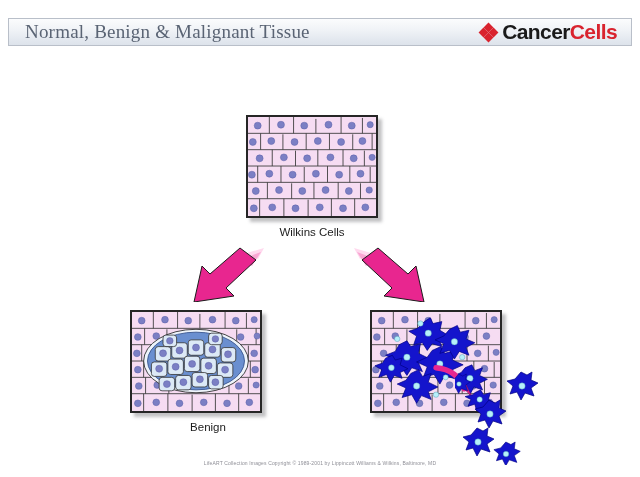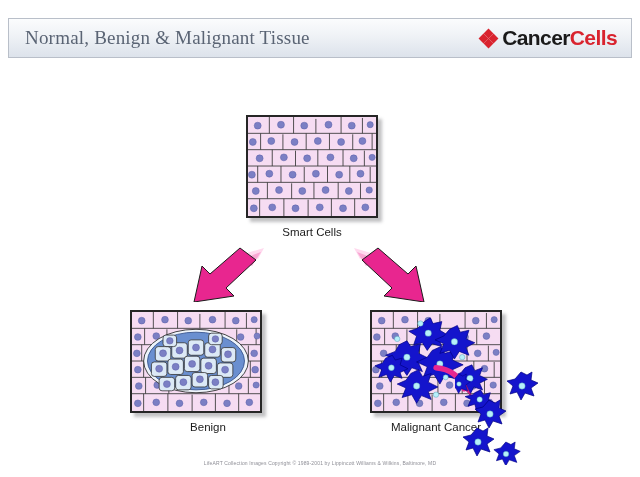--- a/index.html
+++ b/index.html
@@ -15,21 +15,21 @@
     overflow: hidden;
     font-family: "Liberation Sans", sans-serif;
   }
 
   
   #header-bar {
     position: absolute;
     left: 8px;
     top: 18px;
     width: 624px;
-    height: 40px;
+    height: 28px;
     box-sizing: border-box;
     border: 1px solid #b9bfc9;
     background: linear-gradient(to bottom, #fbfcfd 0%, #eff2f6 45%, #e3e8ef 80%, #dde3eb 100%);
     display: flex;
     align-items: center;
     justify-content: space-between;
     padding: 0 14px 0 16px;
   }
   #page-title {
     font-family: "Liberation Serif", serif;
@@ -194,21 +194,21 @@
           <circle cx="125" cy="76" r="3.3"></circle>
         <circle cx="6" cy="95" r="3.6"></circle>
           <circle cx="25" cy="94" r="3.6"></circle>
           <circle cx="49" cy="95" r="3.6"></circle>
         <circle cx="74" cy="94" r="3.6"></circle>
           <circle cx="98" cy="95" r="3.6"></circle>
           <circle cx="121" cy="94" r="3.6"></circle>
       </g>
     </svg>
   </div>
-  <div class="caption">Smart Cells</div>
+  <div class="caption">Wilkins Cells</div>
 </div>
 
 <div id="arrow-left">
   <svg class="arrow-svg" viewBox="0 0 80 56">
     <defs>
       <linearGradient id="tailFadeL" x1="1" y1="0" x2="0" y2="1">
         <stop offset="0%" stop-color="#ffd7ec"></stop>
         <stop offset="100%" stop-color="#e8268f"></stop>
       </linearGradient>
     </defs>
@@ -384,21 +384,20 @@
         <path d="M66 58 Q88 60 95 80" fill="none" stroke="#e8268f" stroke-width="5.5" stroke-linecap="round"></path>
         <polygon points="89,74 103,88 95,72" fill="#e8268f" stroke="#8c1055" stroke-width="0.6"></polygon>
       </g>
 
       <g fill="#1414cc" stroke="#000080" stroke-width="0.7">
         <path d="M106 84 L112 81 L115 86 L122 84 L120 91 L127 95 L119 98 L121 103 L112 100 L108 103 L106 96 L99 98 L102 91 L96 88 L104 86 Z"></path>
       </g>
       <circle cx="111" cy="91" r="2.8" fill="#b6f0fa" stroke="#3a8fa8" stroke-width="0.4"></circle>
     </svg>
   </div>
-  <div class="caption">Malignant Cancer</div>
 </div>
 
 <div id="escaped-cells">
   <svg viewBox="0 0 90 105">
     <g fill="#1414cc" stroke="#000080" stroke-width="0.7">
 
       <g transform="translate(58,12)">
         <path d="M8 0 L14 3 L19 0 L18 8 L25 11 L18 16 L21 24 L12 21 L8 28 L4 20 L-3 22 L0 14 L-6 9 L2 7 Z"></path>
       </g>
 

